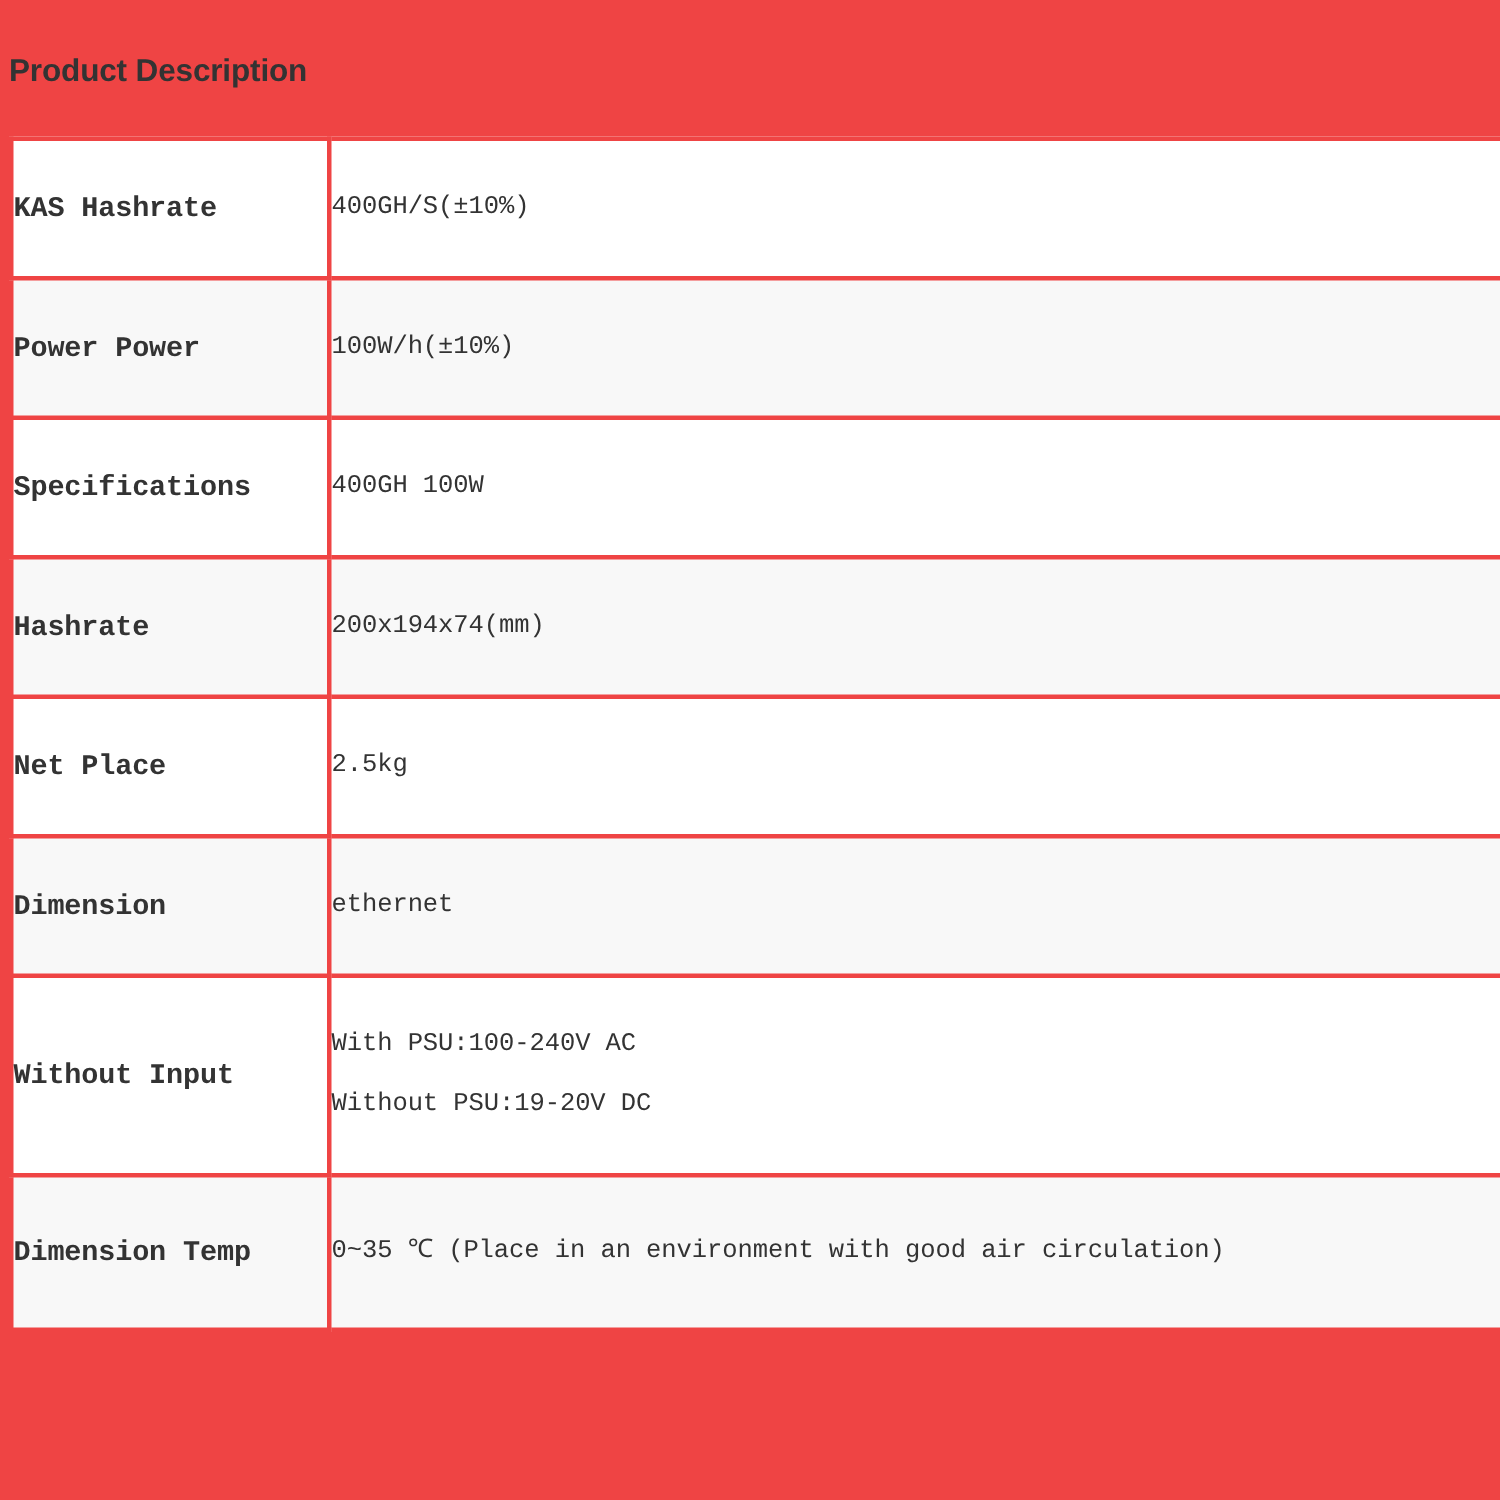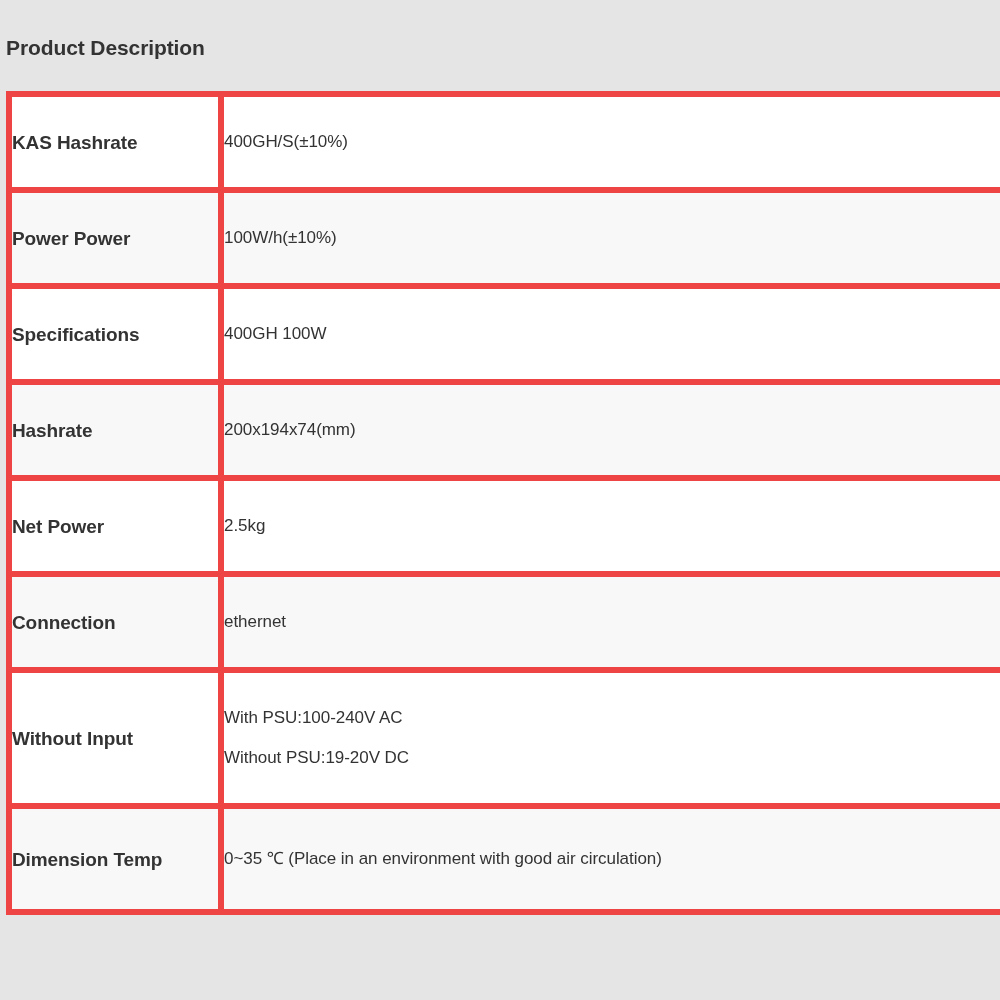--- a/index.html
+++ b/index.html
@@ -9,21 +9,21 @@
     height: 1000px;
     background: #ffffff;
     font-family: "Liberation Sans", sans-serif;
     overflow: hidden;
   }
 
   #page {
     position: relative;
     width: 1000px;
     height: 1000px;
-    background: #e5e5e5;
+    background: #ef4444;
     overflow: hidden;
   }
 
   
   #section-title {
     position: absolute;
     left: 6px;
     top: 34px;
     font-size: 21px;
     font-weight: bold;
@@ -48,23 +48,24 @@
   #spec-table colgroup .col-value { width: 788px; }
 
   #spec-table tr {
     background: #ffffff;
   }
   #spec-table tr.striped {
     background: #f8f8f8;
   }
 
   #spec-table td {
-    border: 6px solid #ef4444;
+    border: 3px solid #ef4444;
     vertical-align: middle;
     padding: 0;
+    font-family: Liberation Mono, monospace;
   }
 
   
   td.cell-label {
     padding: 8px 14px 8px 28px;
     font-size: 19px;
     font-weight: bold;
     color: #333333;
     line-height: 37px;
     letter-spacing: -0.1px;
@@ -121,27 +122,27 @@
             <div class="line">400GH 100W</div>
           </td>
         </tr>
         <tr class="striped r-std">
           <td class="cell-label">Hashrate</td>
           <td class="cell-value">
             <div class="line">200x194x74(mm)</div>
           </td>
         </tr>
         <tr class="r-std">
-          <td class="cell-label">Net Power</td>
+          <td class="cell-label">Net Place</td>
           <td class="cell-value">
             <div class="line">2.5kg</div>
           </td>
         </tr>
         <tr class="striped r-std">
-          <td class="cell-label">Connection</td>
+          <td class="cell-label">Dimension</td>
           <td class="cell-value">
             <div class="line">ethernet</div>
           </td>
         </tr>
         <tr class="r-tall">
           <td class="cell-label">Without Input</td>
           <td class="cell-value">
             <div class="line">With PSU:100-240V AC</div>
             <div class="line">Without PSU:19-20V DC</div>
           </td>

